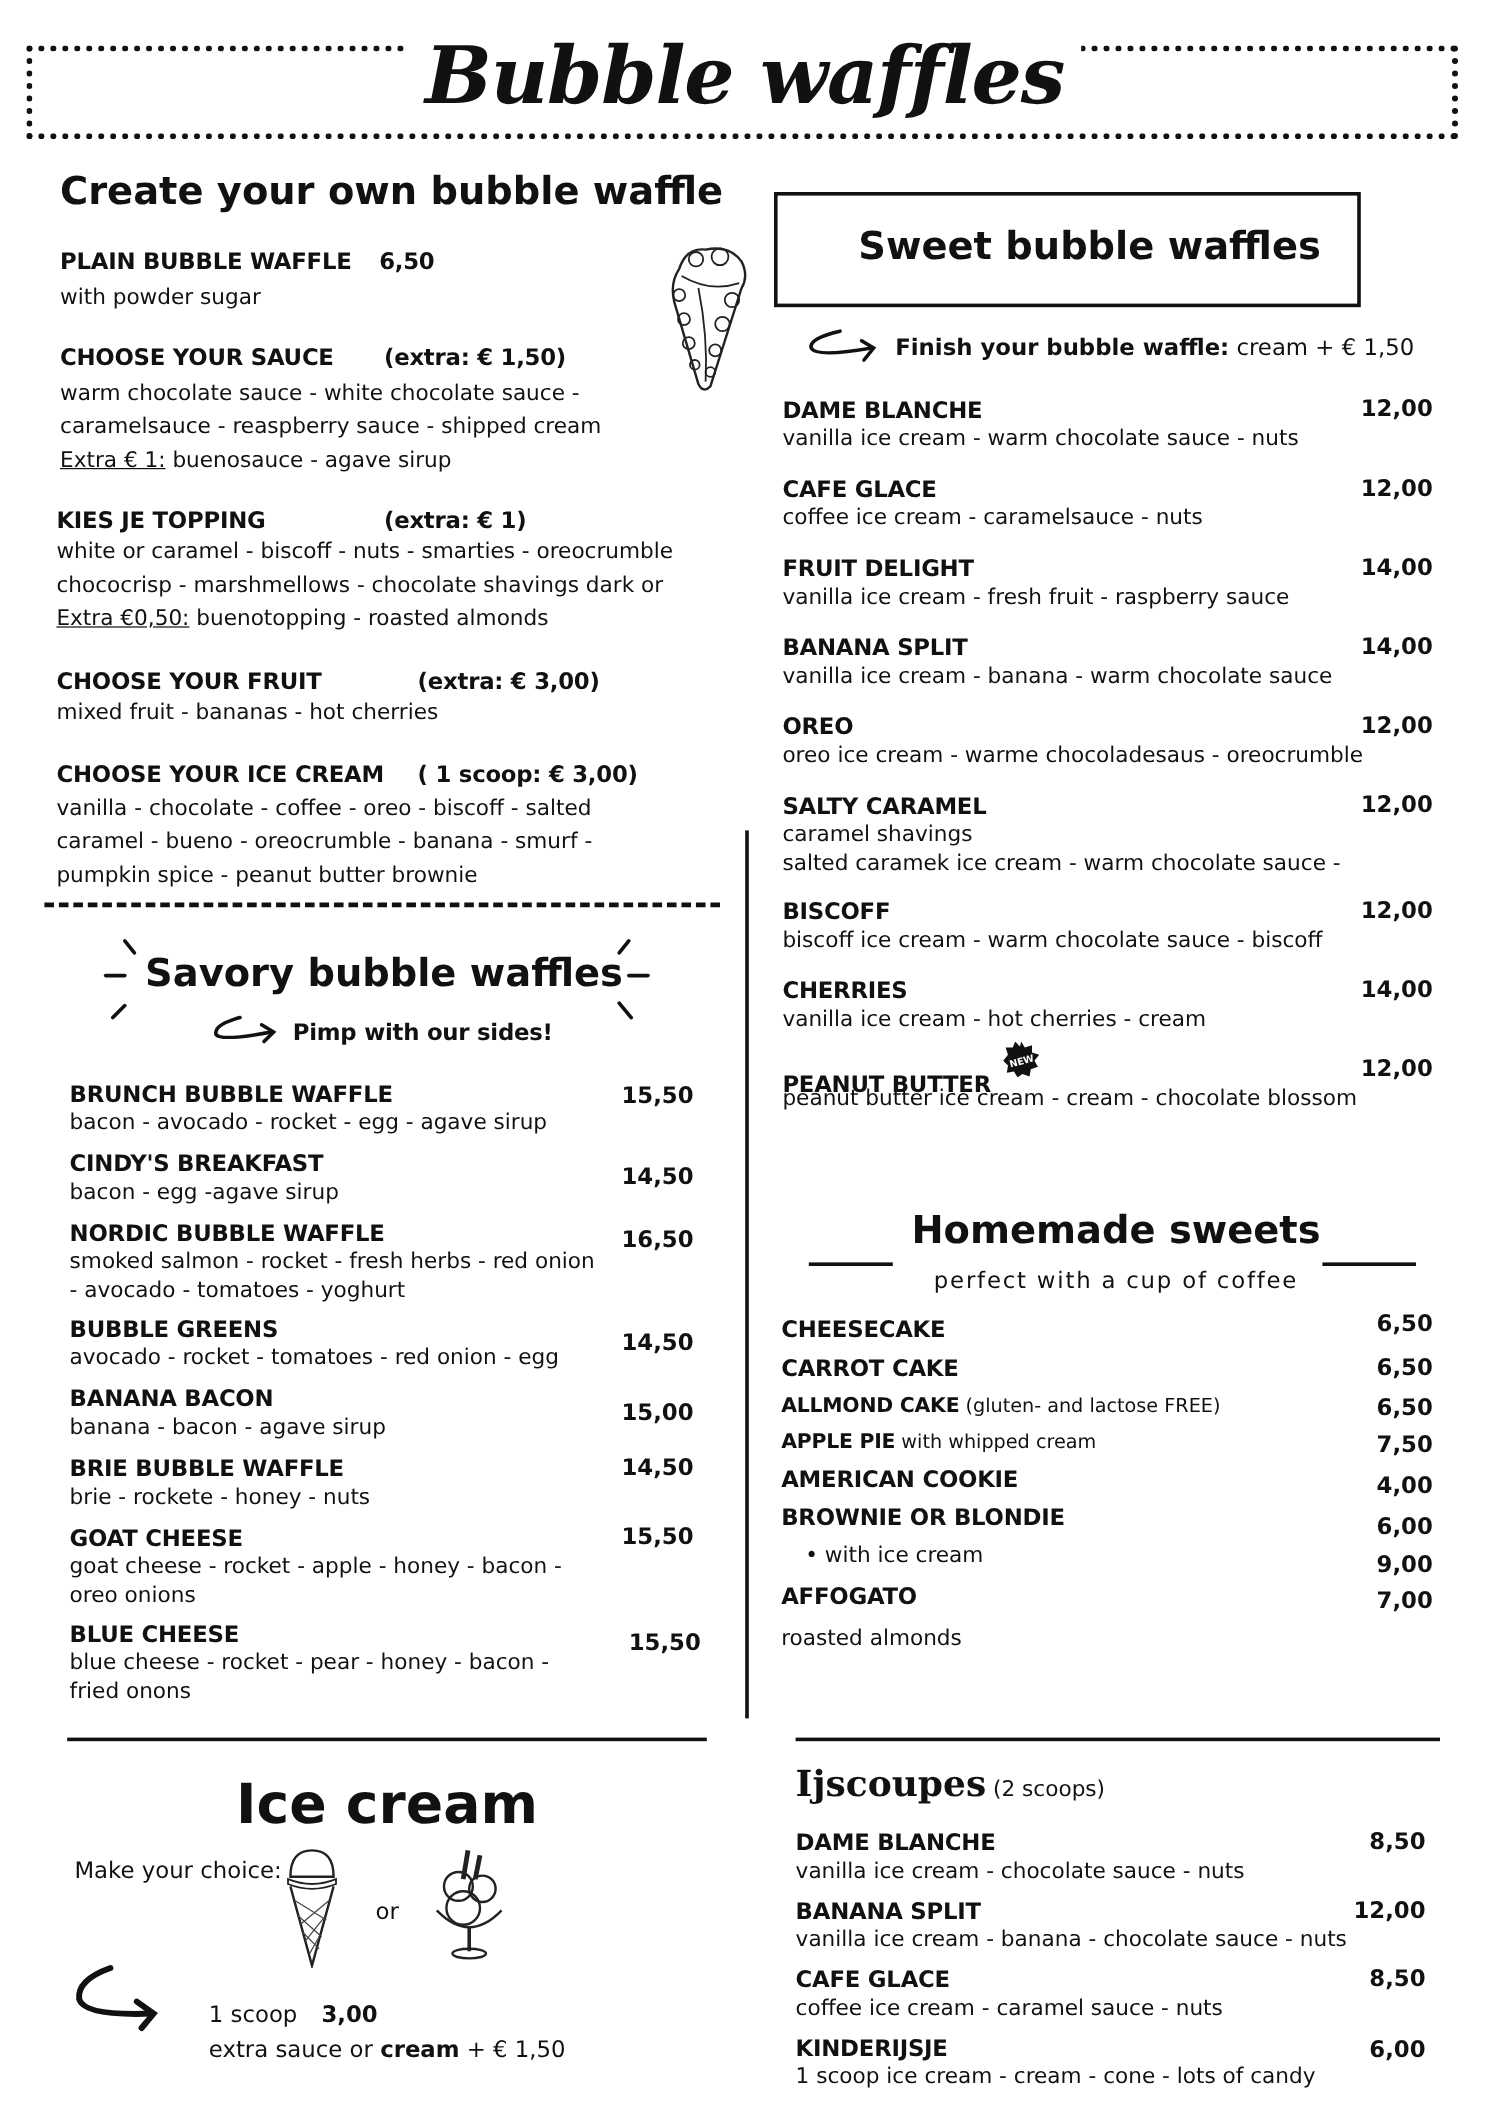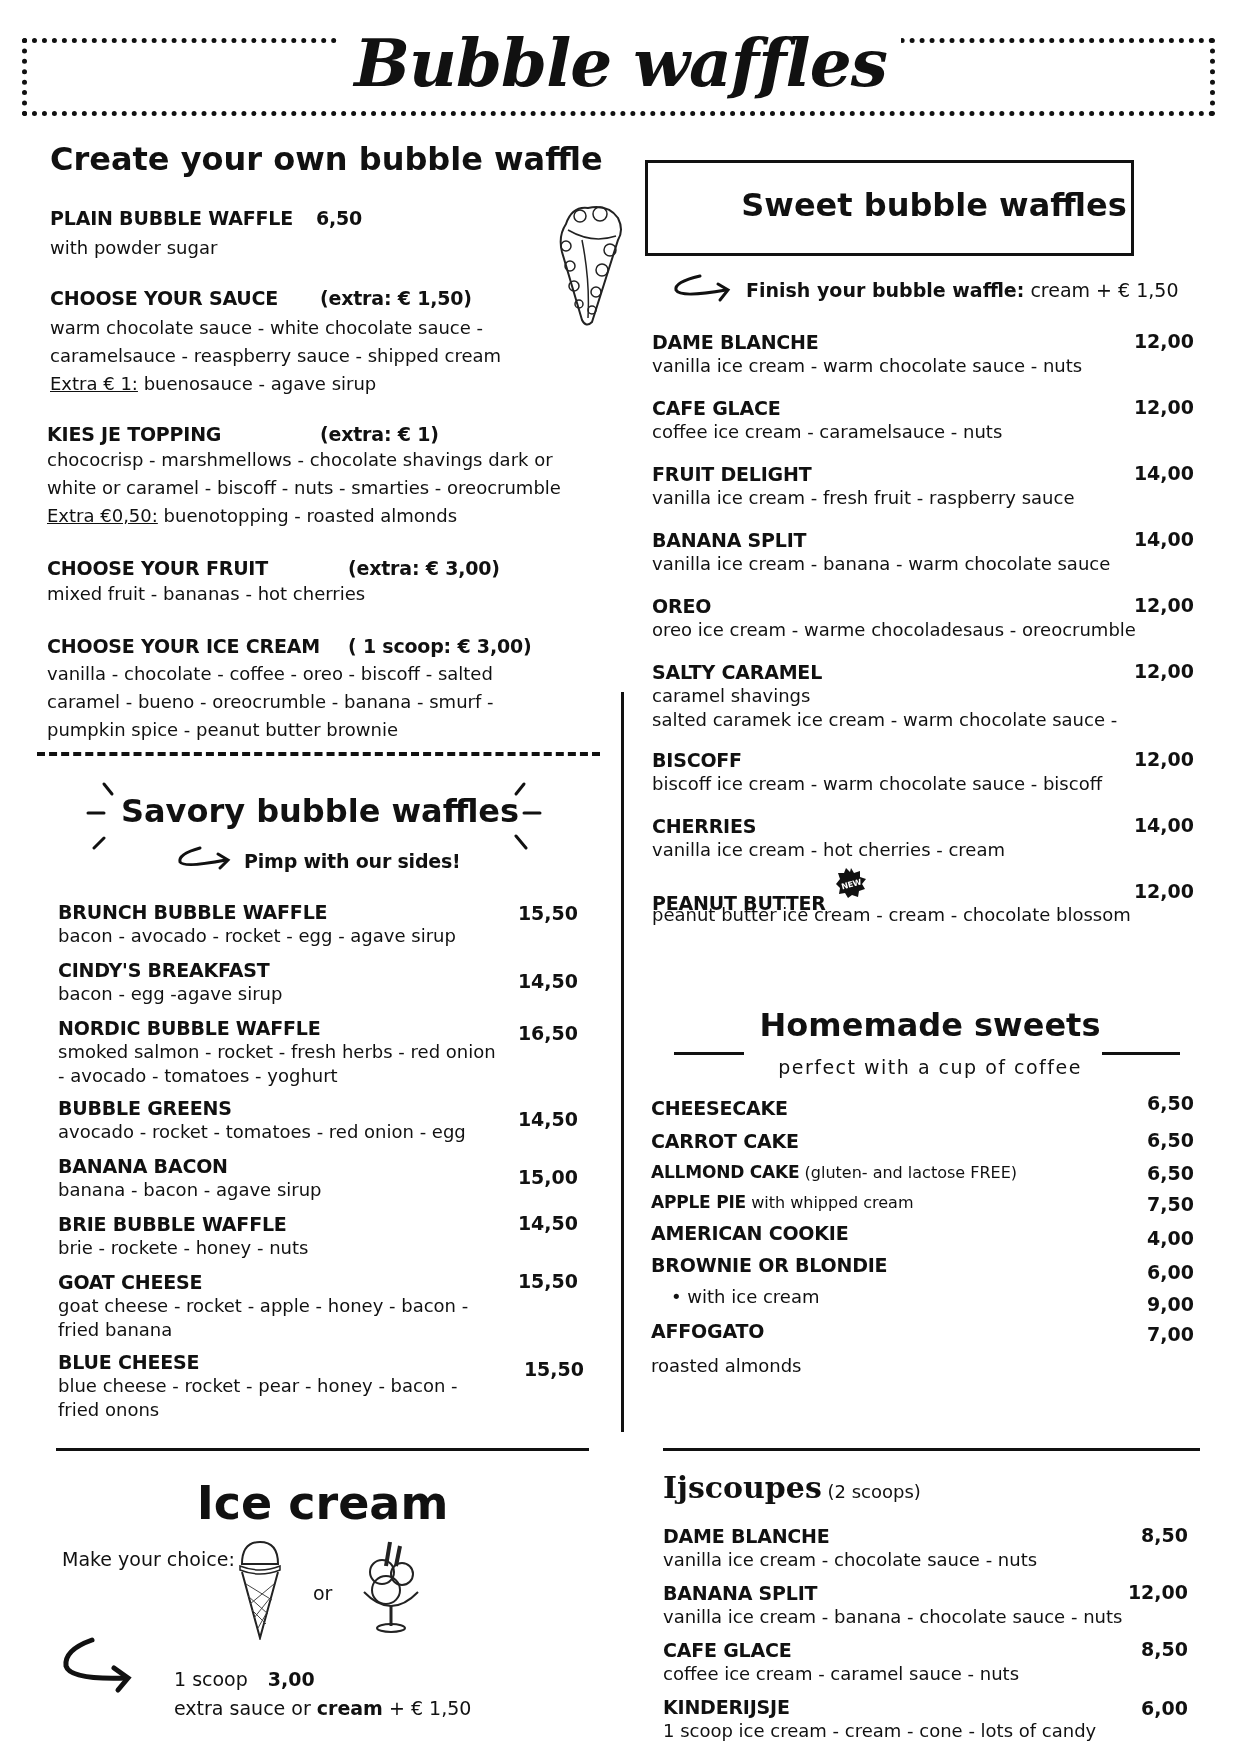--- a/index.html
+++ b/index.html
@@ -65,22 +65,22 @@
 <div class="abs item-name" style="left:320px; top:286px;">(extra: € 1,50)</div>
 <div class="abs desc-lh" style="left:50px; top:314px;">
   <div>warm chocolate sauce - white chocolate sauce -</div>
   <div>caramelsauce - reaspberry sauce - shipped cream</div>
   <div><span class="u">Extra € 1:</span><span> buenosauce - agave sirup</span></div>
 </div>
 
 <div class="abs item-name" style="left:47px; top:422px;">KIES JE TOPPING</div>
 <div class="abs item-name" style="left:320px; top:422px;">(extra: € 1)</div>
 <div class="abs desc-lh" style="left:47px; top:446px;">
+  <div>white or caramel - biscoff - nuts - smarties - oreocrumble</div>
   <div>chococrisp - marshmellows - chocolate shavings dark or</div>
-  <div>white or caramel - biscoff - nuts - smarties - oreocrumble</div>
   <div><span class="u">Extra €0,50:</span><span> buenotopping - roasted almonds</span></div>
 </div>
 
 <div class="abs item-name" style="left:47px; top:556px;">CHOOSE YOUR FRUIT</div>
 <div class="abs item-name" style="left:348px; top:556px;">(extra: € 3,00)</div>
 <div class="abs desc-lh" style="left:47px; top:580px;">mixed fruit - bananas - hot cherries</div>
 
 <div class="abs item-name" style="left:47px; top:634px;">CHOOSE YOUR ICE CREAM</div>
 <div class="abs item-name" style="left:348px; top:634px;">( 1 scoop: € 3,00)</div>
 <div class="abs desc-lh" style="left:47px; top:660px;">
@@ -140,35 +140,35 @@
     <div class="price" style="left:440px; top:12px;">15,00</div>
   </div>
   <div style="position:relative; height:58px;">
     <div class="item-name">BRIE BUBBLE WAFFLE</div>
     <div class="item-desc">brie - rockete - honey - nuts</div>
     <div class="price" style="left:440px; top:0px;">14,50</div>
   </div>
   <div style="position:relative; height:80px;">
     <div class="item-name">GOAT CHEESE</div>
     <div class="item-desc">goat cheese - rocket - apple - honey - bacon -</div>
-    <div class="item-desc">fried banana</div>
+    <div class="item-desc">oreo onions</div>
     <div class="price" style="left:440px; top:0px;">15,50</div>
   </div>
   <div style="position:relative; height:80px;">
     <div class="item-name">BLUE CHEESE</div>
     <div class="item-desc">blue cheese - rocket - pear - honey - bacon -</div>
     <div class="item-desc">fried onons</div>
     <div class="price" style="left:446px; top:8px;">15,50</div>
   </div>
 </div>
 
 <div class="rule" style="left:621px; top:692px; width:3px; height:740px;"></div>
 
 <div class="box" style="left:645px; top:160px; width:489px; height:96px;"></div>
-<div class="abs h2 center" style="left:671px; width:526px; top:188px;">Sweet bubble waffles</div>
+<div class="abs h2 center" style="left:645px; width:526px; top:188px;">Sweet bubble waffles</div>
 
 <div class="abs" style="left:672px; top:272px; width:66px; height:32px;">
   <svg width="66" height="32" viewBox="0 0 66 32">
       <path d="M28 4 Q2 10 4 18 Q8 26 54 18" fill="none" stroke="#111" stroke-width="3" stroke-linecap="round"></path>
       <path d="M46 12 L56 18 L48 28" fill="none" stroke="#111" stroke-width="3" stroke-linecap="round"></path>
     </svg>
 </div>
 <div class="abs" style="left:746px; top:279px; font-size:19px;">
   <span style="font-weight:bold;">Finish your bubble waffle:</span><span> cream + € 1,50</span>
 </div>

